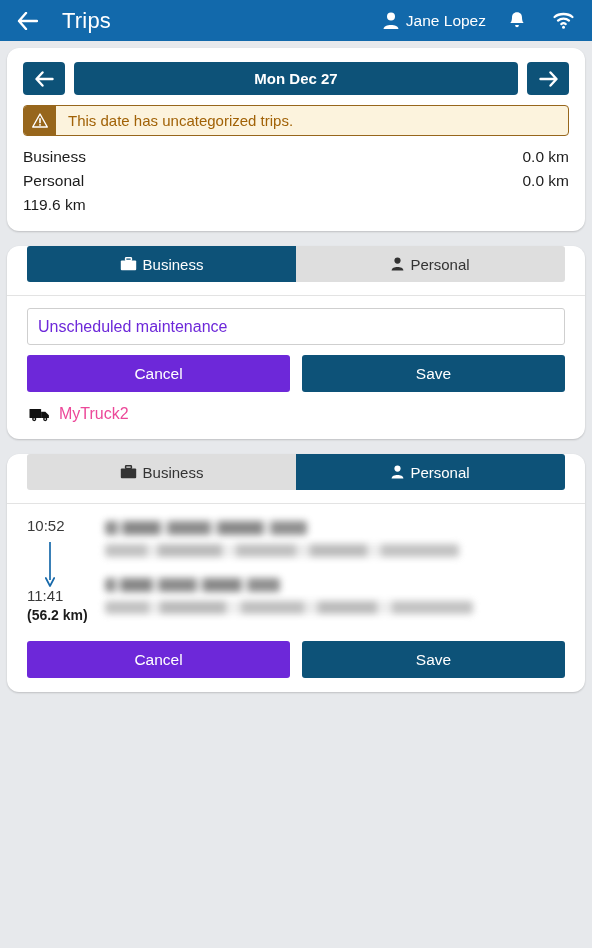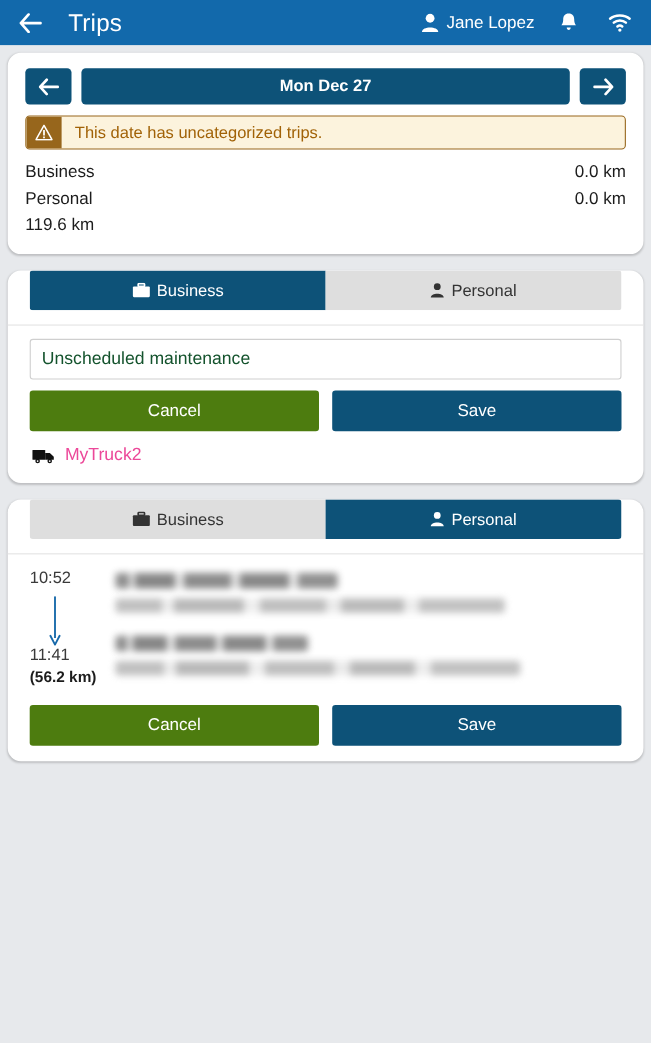--- a/index.html
+++ b/index.html
@@ -214,21 +214,21 @@
   .addr-line.s2 { width: 77%; }
 
   
   .note-wrap { padding: 12px 20px 0 20px; }
   .note-input {
     width: 100%;
     height: 37px;
     padding: 0 10px;
     font-size: 16px;
     font-family: inherit;
-    color: #14532d;
+    color: #6d28d9;
     border: 1px solid #cfcfcf;
     border-radius: 3px;
     outline: none;
     background: #fff;
   }
 
   
   .actions {
     display: flex;
     gap: 12px;
@@ -237,21 +237,21 @@
   .btn {
     flex: 1;
     height: 37px;
     border: none;
     border-radius: 3px;
     color: #ffffff;
     font-size: 15.5px;
     font-family: inherit;
     cursor: pointer;
   }
-  .btn-cancel { background: #4d7c0f; }
+  .btn-cancel { background: #6d28d9; }
   .btn-save { background: #0d5278; }
 
   
   .vehicle {
     display: flex;
     align-items: center;
     gap: 9px;
     padding: 13px 20px 16px 22px;
     font-size: 16px;
     color: #ec4899;

